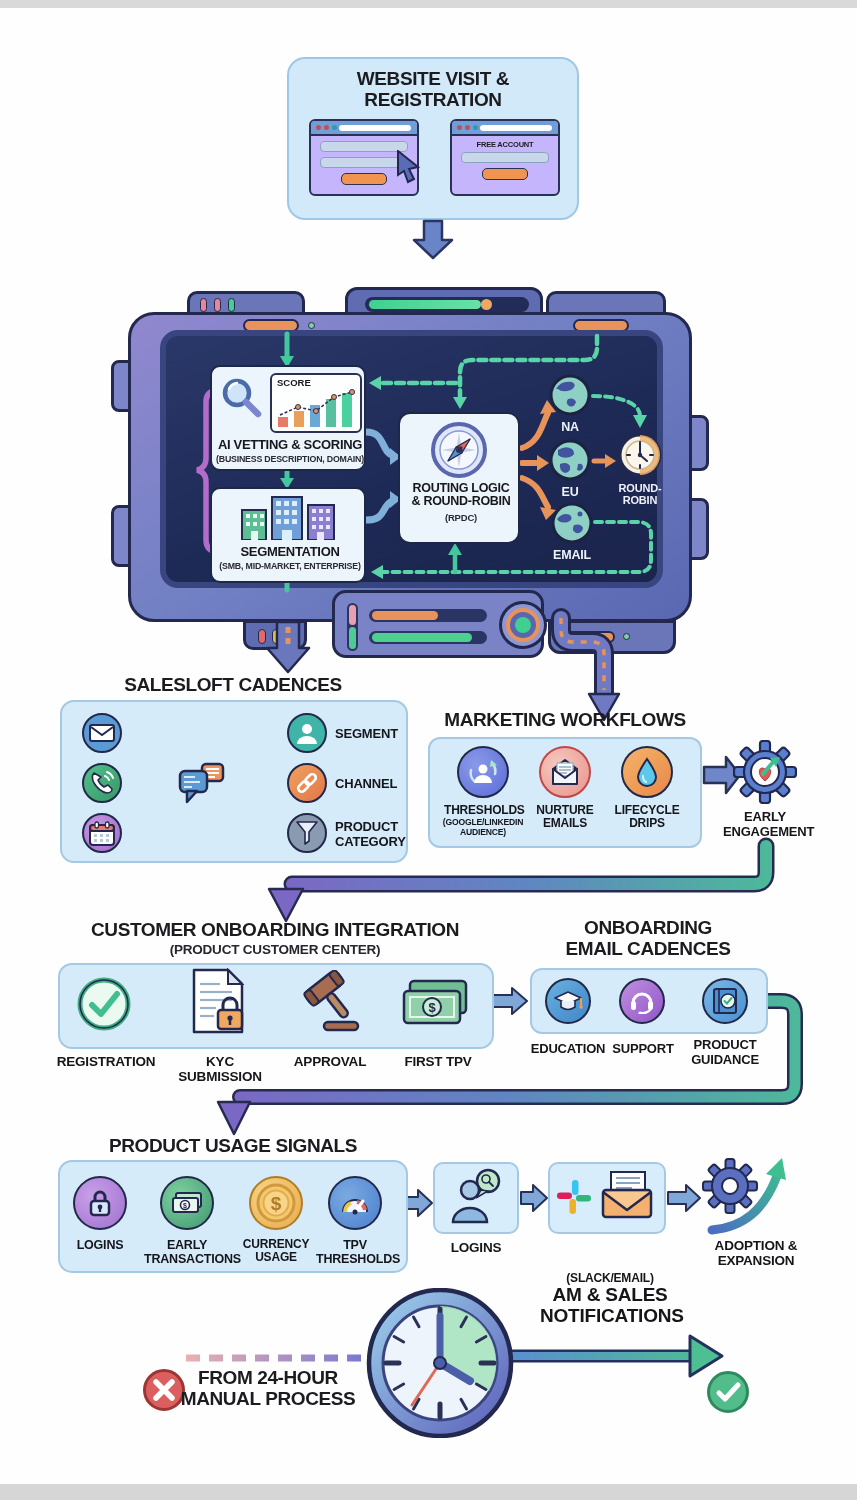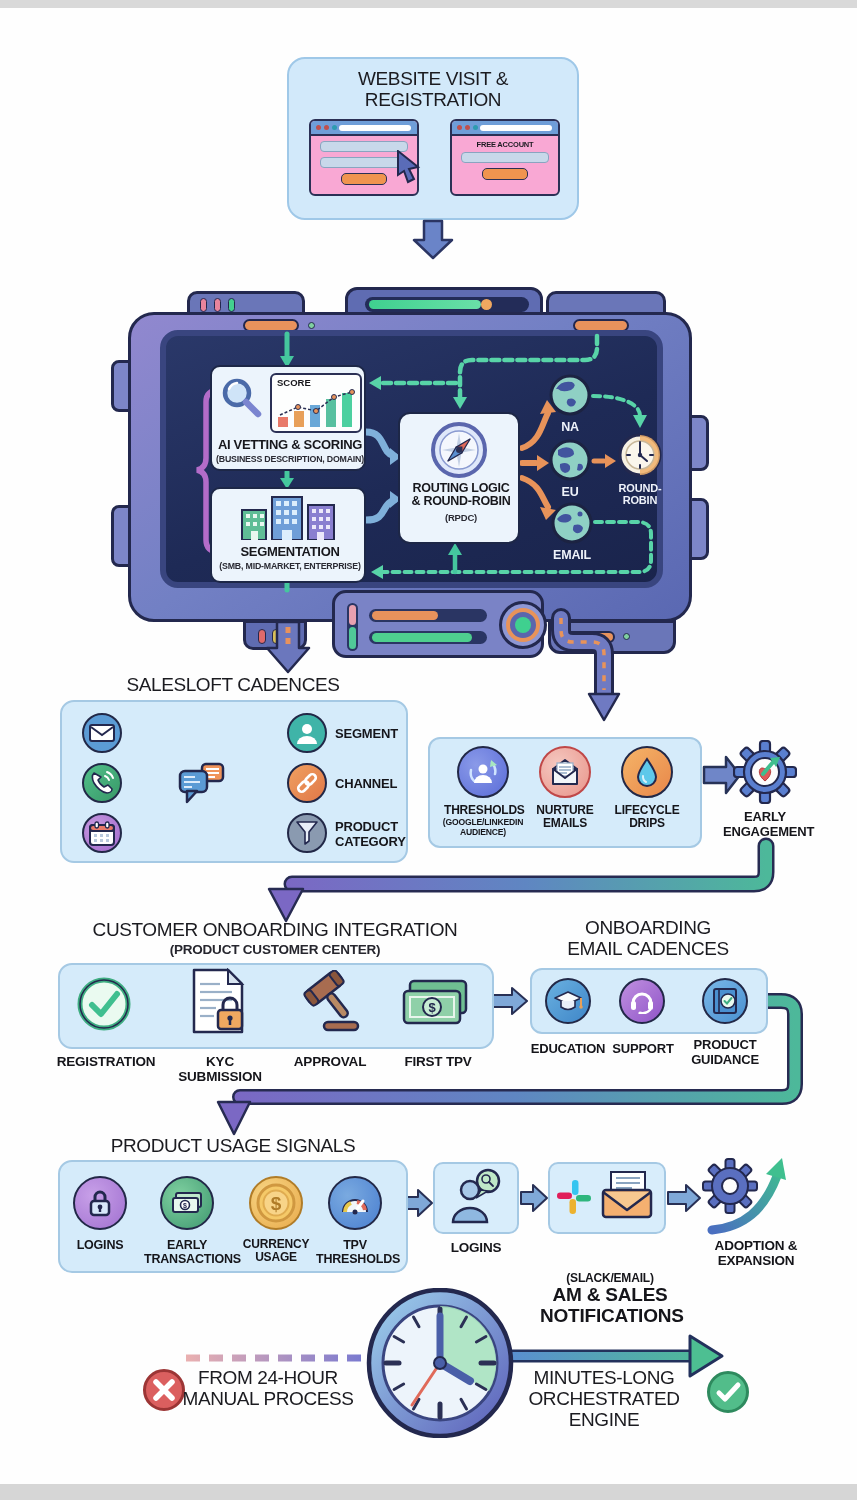--- a/index.html
+++ b/index.html
@@ -1,34 +1,34 @@
 <!DOCTYPE html>
 <html><head>
 <meta charset="utf-8">
 <style>
   html,body{margin:0;padding:0;background:#fff;}
   #stage{position:relative;width:857px;height:1500px;background:#fefefe;overflow:hidden;
          font-family:"Liberation Sans",sans-serif;}
   .abs{position:absolute;box-sizing:border-box;}
-  .t-main{font-weight:400;font-size:19px;line-height:1.1;color:#1b1b20;text-align:center;
+  .t-main{font-weight:700;font-size:19px;line-height:1.1;color:#1b1b20;text-align:center;
           letter-spacing:-0.4px;white-space:pre-line;}
   .t-sub{font-weight:700;font-size:13.5px;line-height:1.1;color:#26262e;text-align:center;
          letter-spacing:-0.2px;white-space:pre-line;}
   .lbl{font-weight:700;font-size:12.5px;line-height:1.12;color:#15151a;text-align:center;
        letter-spacing:-0.2px;white-space:pre-line;}
   .lbl-l{text-align:left;}
   .wlbl{color:#eef2fa;}
   .panel{position:absolute;background:#d5ebfa;border:2.5px solid #a5c9e4;border-radius:14px;box-sizing:border-box;}
   .circ{position:absolute;border-radius:50%;border:2.5px solid #222847;display:flex;
         align-items:center;justify-content:center;box-sizing:border-box;}
   .sbox{position:absolute;background:#ecf4fc;border:2.5px solid #1d2747;border-radius:10px;
         text-align:center;box-sizing:border-box;}
   .btitle{font-weight:700;font-size:13px;letter-spacing:-0.3px;color:#17171c;line-height:1.05;white-space:pre-line;}
   .bsub{font-weight:700;font-size:8.8px;color:#2a2a33;letter-spacing:-0.2px;white-space:pre-line;}
-  .browser{position:absolute;background:#f9a8d4;border:2px solid #2b3055;border-radius:6px;overflow:hidden;}
+  .browser{position:absolute;background:#c4b5fd;border:2px solid #2b3055;border-radius:6px;overflow:hidden;}
   .bbar{height:13px;background:#6f9ed8;border-bottom:2px solid #2b3055;position:relative;}
   .bdot{position:absolute;top:4px;width:5px;height:5px;border-radius:50%;}
   .bslot{position:absolute;top:3.5px;left:28px;right:6px;height:6px;background:#fff;border-radius:3px;}
   .inp{height:9px;background:#c8d8ea;border:1.5px solid #8aa4c0;border-radius:4px;margin:5px 9px 0;}
   .obtn{width:44px;height:10px;background:#f0944f;border:1.5px solid #2b3055;border-radius:5px;margin:5px auto 0;}
   svg{display:block;}
 </style>
 </head>
 <body>
 
@@ -427,20 +427,21 @@
   <div class="lbl lbl-l" style="position:absolute;left:335px;top:777px;width:72px;font-size:13px;">CHANNEL</div>
 
   <div class="circ" style="left:287px;top:813px;width:40px;height:40px;background:#8a9ab0;">
     <svg width="22" height="24" viewBox="0 0 22 24">
       <polygon points="1,1 21,1 13,11 13,20 9,23 9,11" fill="#e8eef8" stroke="#23284e" stroke-width="1.6" stroke-linejoin="round"></polygon>
     </svg>
   </div>
   <div class="lbl lbl-l" style="position:absolute;left:335px;top:820px;width:72px;font-size:13px;">PRODUCT
 CATEGORY</div>
 
+  <div class="t-main" style="position:absolute;left:428px;top:710px;width:274px;">MARKETING WORKFLOWS</div>
   <div class="panel" style="left:428px;top:737px;width:274px;height:111px;border-radius:12px;"></div>
 
   <div class="circ" style="left:457px;top:746px;width:52px;height:52px;background:radial-gradient(circle at 35% 35%,#8a9ae8,#5a6cd8);">
     <svg width="32" height="32" viewBox="0 0 32 32">
       <path d="M25,7 a12,12 0 0 1 3,11" stroke="#cfe4ff" stroke-width="2.5" fill="none" stroke-linecap="round"></path>
       <polygon points="24,4 30,9 23,11" fill="#a8e8c0"></polygon>
       <path d="M7,25 a12,12 0 0 1 -3,-11" stroke="#cfe4ff" stroke-width="2.5" fill="none" stroke-linecap="round"></path>
       <circle cx="16" cy="13" r="4.5" fill="#ffffff"></circle>
       <path d="M7,27 a9,8 0 0 1 18,0 z" fill="#ffffff"></path>
     </svg>
@@ -702,20 +703,18 @@
       <line x1="75" y1="21" x2="75" y2="34" transform="rotate(90 75 75)"></line>
       <line x1="75" y1="21" x2="75" y2="34" transform="rotate(180 75 75)"></line>
       <line x1="75" y1="21" x2="75" y2="34" transform="rotate(270 75 75)"></line>
     </g>
     <line x1="75" y1="75" x2="75" y2="28" stroke="#4a5fa8" stroke-width="7" stroke-linecap="round"></line>
     <line x1="75" y1="75" x2="105" y2="93" stroke="#4a5fa8" stroke-width="8" stroke-linecap="round"></line>
     <line x1="75" y1="75" x2="47" y2="117" stroke="#e06a5a" stroke-width="3" stroke-linecap="round"></line>
     <circle cx="75" cy="75" r="6" fill="#4a5fa8" stroke="#23284e" stroke-width="2"></circle>
   </svg>
 
-  <div class="t-main" style="position:absolute;left:498px;top:1368px;width:212px;font-size:19px;">MINUTES-LONG
-ORCHESTRATED ENGINE</div>
   <svg class="abs" style="left:706px;top:1370px;" width="44" height="44" viewBox="0 0 44 44">
     <circle cx="22" cy="22" r="19.5" fill="#52bd8a" stroke="#2e8a5e" stroke-width="3"></circle>
     <path d="M13,23 l6,6 l13,-14" stroke="#ffffff" stroke-width="5" fill="none" stroke-linecap="round" stroke-linejoin="round"></path>
   </svg>
 
 </div>
 
 </body></html>

